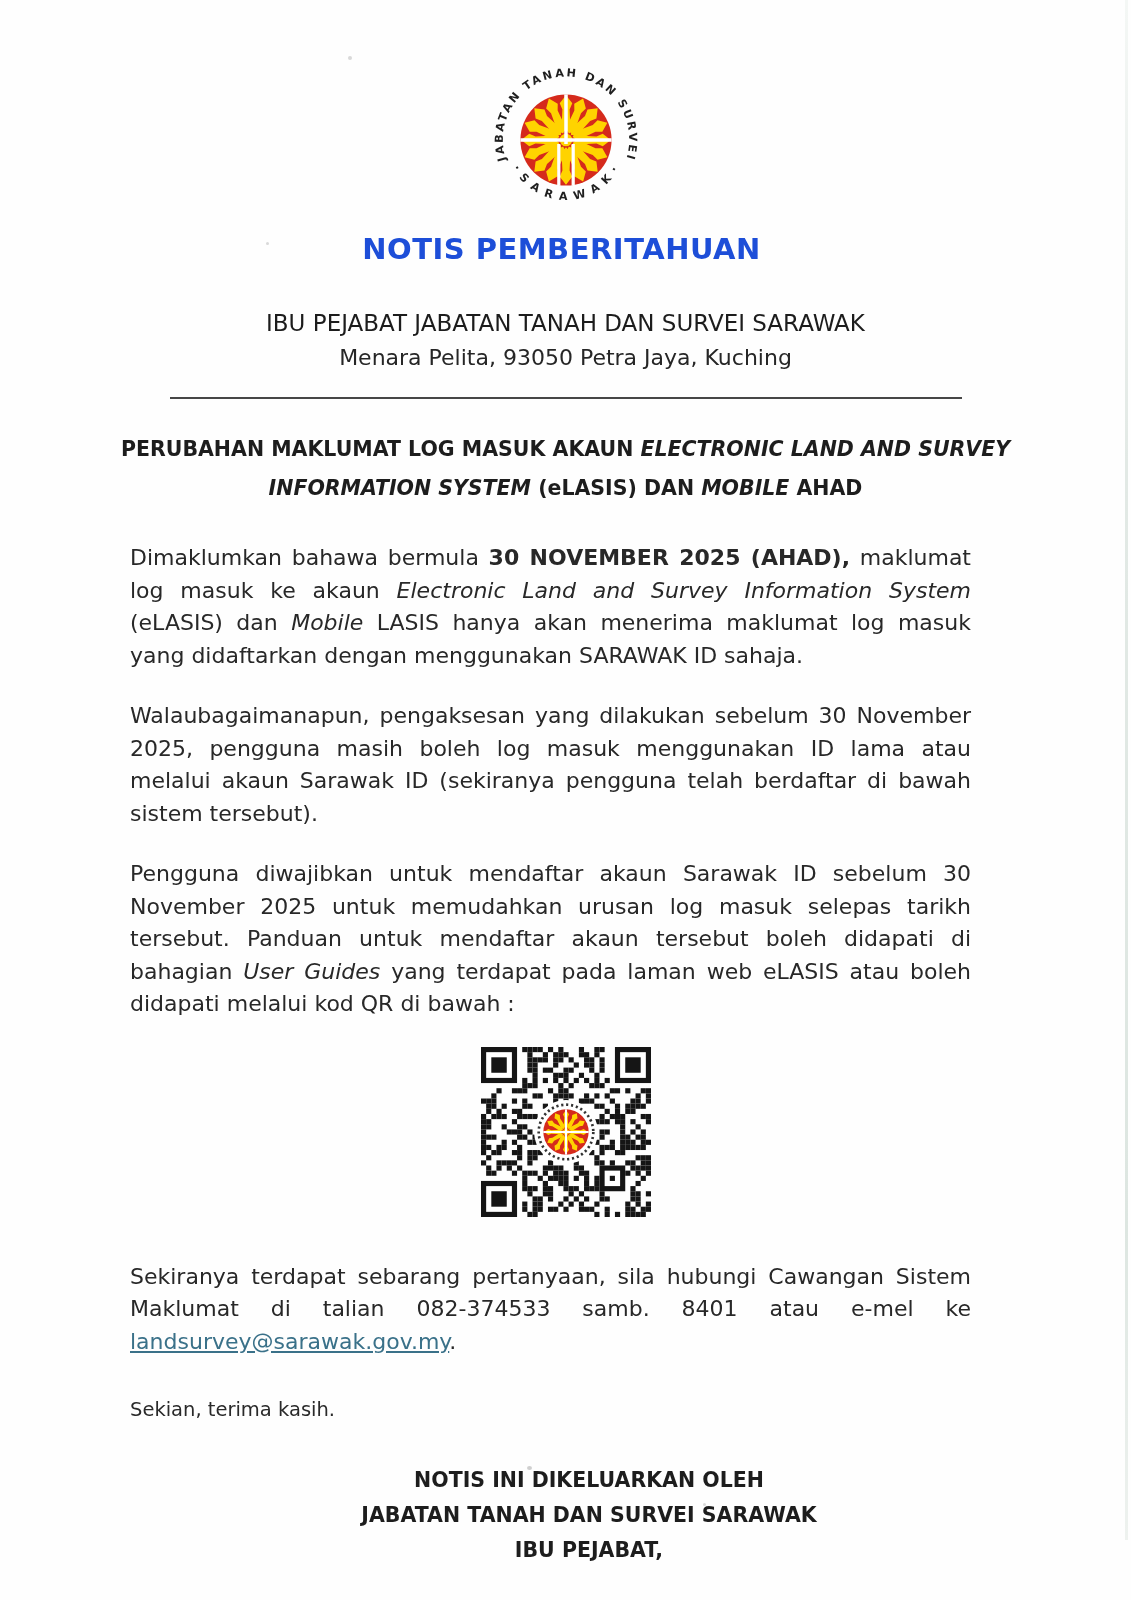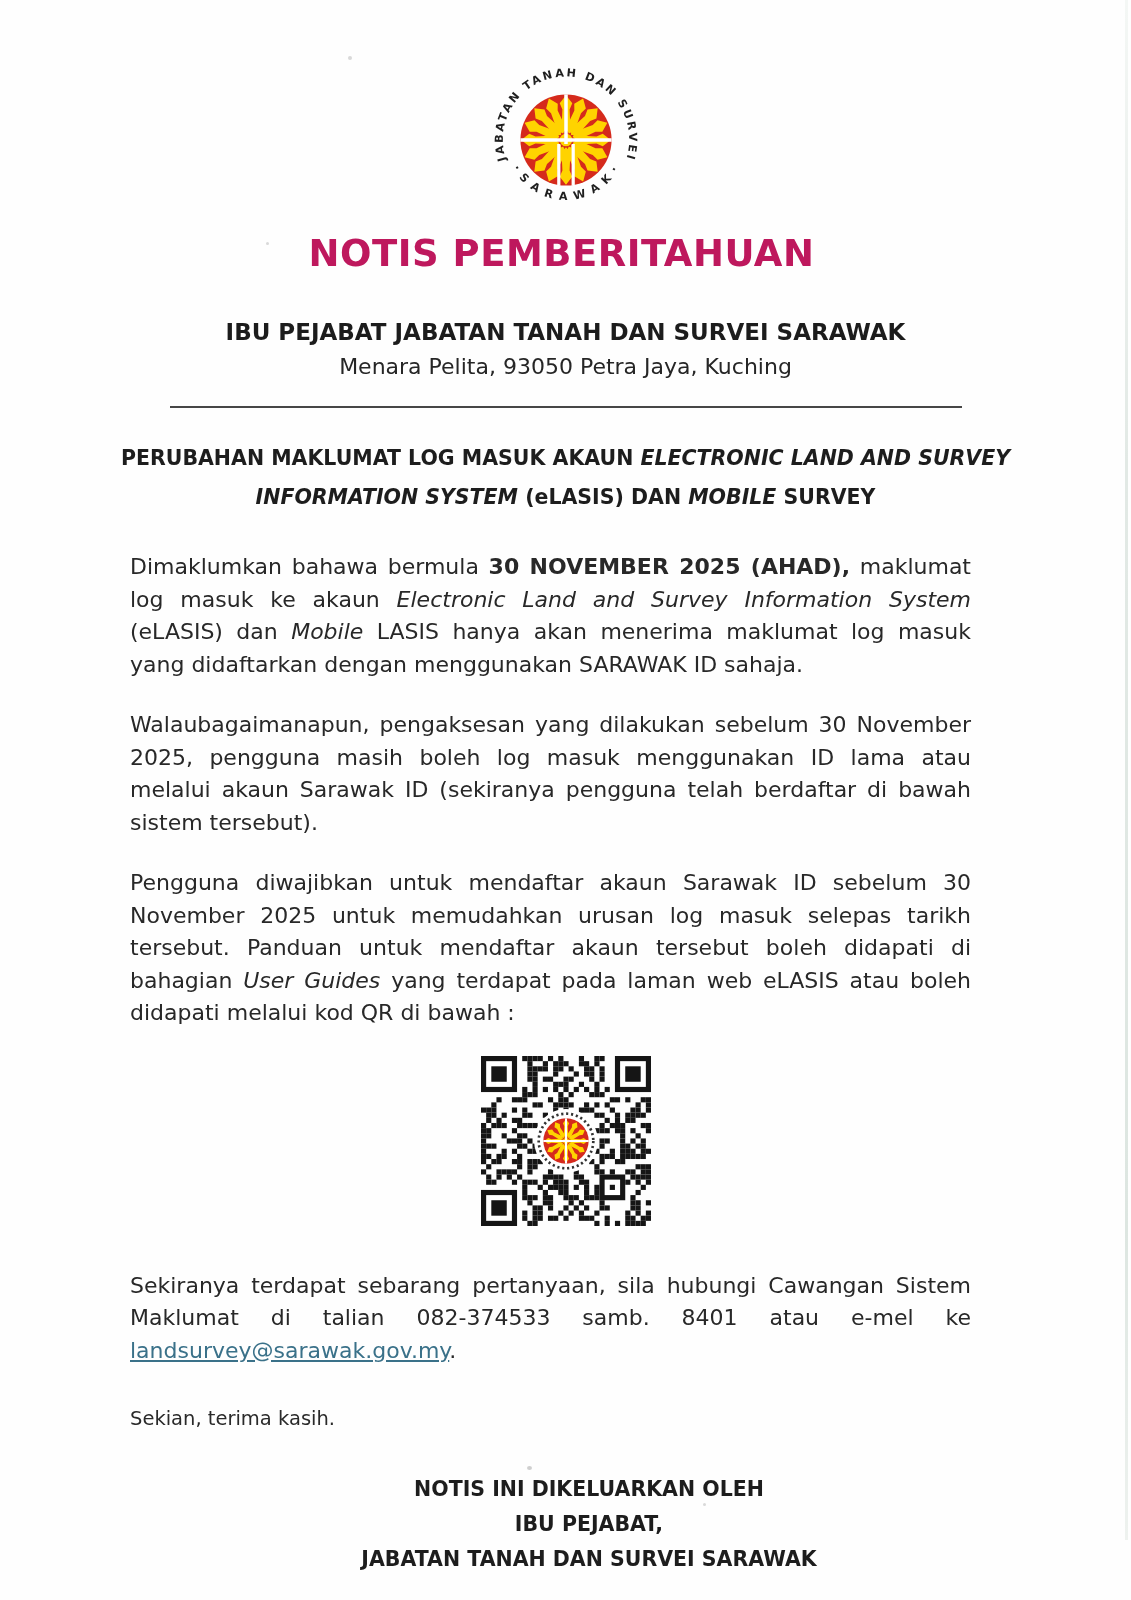--- a/index.html
+++ b/index.html
@@ -12,24 +12,24 @@
     overflow:hidden;
   }
   .scan-edge{
     position:absolute;top:0;right:3px;width:3px;height:1540px;
     background:linear-gradient(180deg,#f4f7f5 0%,#e2e9e5 30%,#dde6e1 80%,#eef2ef 100%);
   }
   .speck{position:absolute;background:#d9d9d9;border-radius:50%;}
   .header{text-align:center;padding-top:64px;}
   .logo-svg{width:168px;height:152px;}
   .title{
-    font-size:37px;font-weight:bold;color:#be185d;
+    font-size:29px;font-weight:bold;color:#1d4ed8;
     margin:12px 8px 0 0;letter-spacing:.5px;
   }
-  .org-name{font-size:23px;font-weight:bold;color:#1c1c1c;margin:44px 0 0 0;}
+  .org-name{font-size:23px;font-weight:normal;color:#1c1c1c;margin:44px 0 0 0;}
   .org-address{font-size:22px;color:#262626;margin:9px 0 0 0;}
   .divider{width:792px;border:none;border-top:2.5px solid #474747;margin:27px auto 0 auto;}
   .subject{
     width:900px;margin:31px auto 0 auto;text-align:center;
     font-size:20.5px;font-weight:bold;line-height:39px;color:#1d1d1d;
   }
   .content{width:841px;margin-left:130px;}
   p.body-text{
     font-size:22px;line-height:32.5px;text-align:justify;
     margin:28px 0 0 0;color:#282828;
@@ -98,21 +98,21 @@
         <textPath xlink:href="#arcBottom" href="#arcBottom" startOffset="50%" text-anchor="middle">· S A R A W A K ·</textPath>
       </text>
     </svg>
 
     <h1 class="title">NOTIS PEMBERITAHUAN</h1>
     <h2 class="org-name">IBU PEJABAT JABATAN TANAH DAN SURVEI SARAWAK</h2>
     <div class="org-address">Menara Pelita, 93050 Petra Jaya, Kuching</div>
     <hr class="divider">
   </header>
 
-  <h3 class="subject"><span class="run-bold">PERUBAHAN MAKLUMAT LOG MASUK AKAUN </span><span class="run-bold-italic">ELECTRONIC LAND AND SURVEY INFORMATION SYSTEM</span><span class="run-bold"> (eLASIS) DAN </span><span class="run-bold-italic">MOBILE</span><span class="run-bold"> SURVEY</span></h3>
+  <h3 class="subject"><span class="run-bold">PERUBAHAN MAKLUMAT LOG MASUK AKAUN </span><span class="run-bold-italic">ELECTRONIC LAND AND SURVEY INFORMATION SYSTEM</span><span class="run-bold"> (eLASIS) DAN </span><span class="run-bold-italic">MOBILE</span><span class="run-bold"> AHAD</span></h3>
 
   <div class="content">
     <p class="body-text first"><span class="run-normal">Dimaklumkan bahawa bermula </span><span class="run-bold">30 NOVEMBER 2025 (AHAD),</span><span class="run-normal"> maklumat log masuk ke akaun </span><span class="run-italic">Electronic Land and Survey Information System</span><span class="run-normal"> (eLASIS) dan </span><span class="run-italic">Mobile</span><span class="run-normal"> LASIS hanya akan menerima maklumat log masuk yang didaftarkan dengan menggunakan SARAWAK ID sahaja.</span></p>
     <p class="body-text"><span class="run-normal">Walaubagaimanapun, pengaksesan yang dilakukan sebelum 30 November 2025, pengguna masih boleh log masuk menggunakan ID lama atau melalui akaun Sarawak ID (sekiranya pengguna telah berdaftar di bawah sistem tersebut).</span></p>
     <p class="body-text"><span class="run-normal">Pengguna diwajibkan untuk mendaftar akaun Sarawak ID sebelum 30 November 2025 untuk memudahkan urusan log masuk selepas tarikh tersebut. Panduan untuk mendaftar akaun tersebut boleh didapati di bahagian </span><span class="run-italic">User Guides</span><span class="run-normal"> yang terdapat pada laman web eLASIS atau boleh didapati melalui kod QR di bawah :</span></p>
   </div>
 
   <div class="qr-wrap">
     <svg id="qr-svg" width="170" height="170" viewBox="0 0 165 165" xmlns="http://www.w3.org/2000/svg">
         <rect x="40" y="0" width="5" height="5" fill="#151515"></rect>
@@ -498,20 +498,20 @@
       </svg>
   </div>
 
   <div class="content">
     <p class="body-text" style="margin-top:40px;"><span class="run-normal">Sekiranya terdapat sebarang pertanyaan, sila hubungi Cawangan Sistem Maklumat di talian 082-374533 samb. 8401 atau e-mel ke </span><a href="#" class="run-link" style="color: rgb(58, 113, 137);">landsurvey@sarawak.gov.my</a><span class="run-normal">.</span></p>
     <p class="closing">Sekian, terima kasih.</p>
   </div>
 
   <div class="issuer">
     <div>NOTIS INI DIKELUARKAN OLEH</div>
+    <div>JABATAN TANAH DAN SURVEI SARAWAK</div>
     <div>IBU PEJABAT,</div>
-    <div>JABATAN TANAH DAN SURVEI SARAWAK</div>
   </div>
 
   <div class="date-line-wrap">
     <span class="date-line">Tarikh : 21.07.2025</span>
   </div>
 </div>
 
 </body></html>

